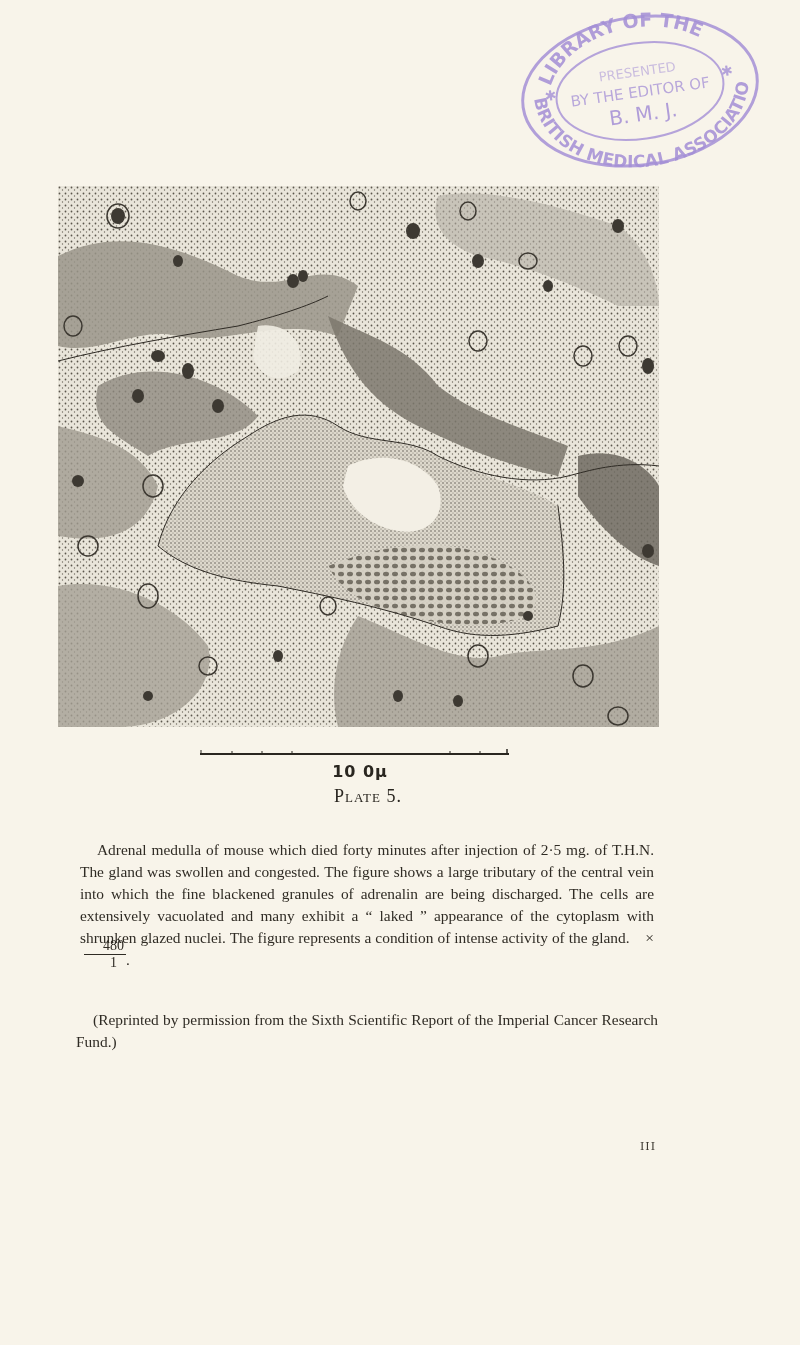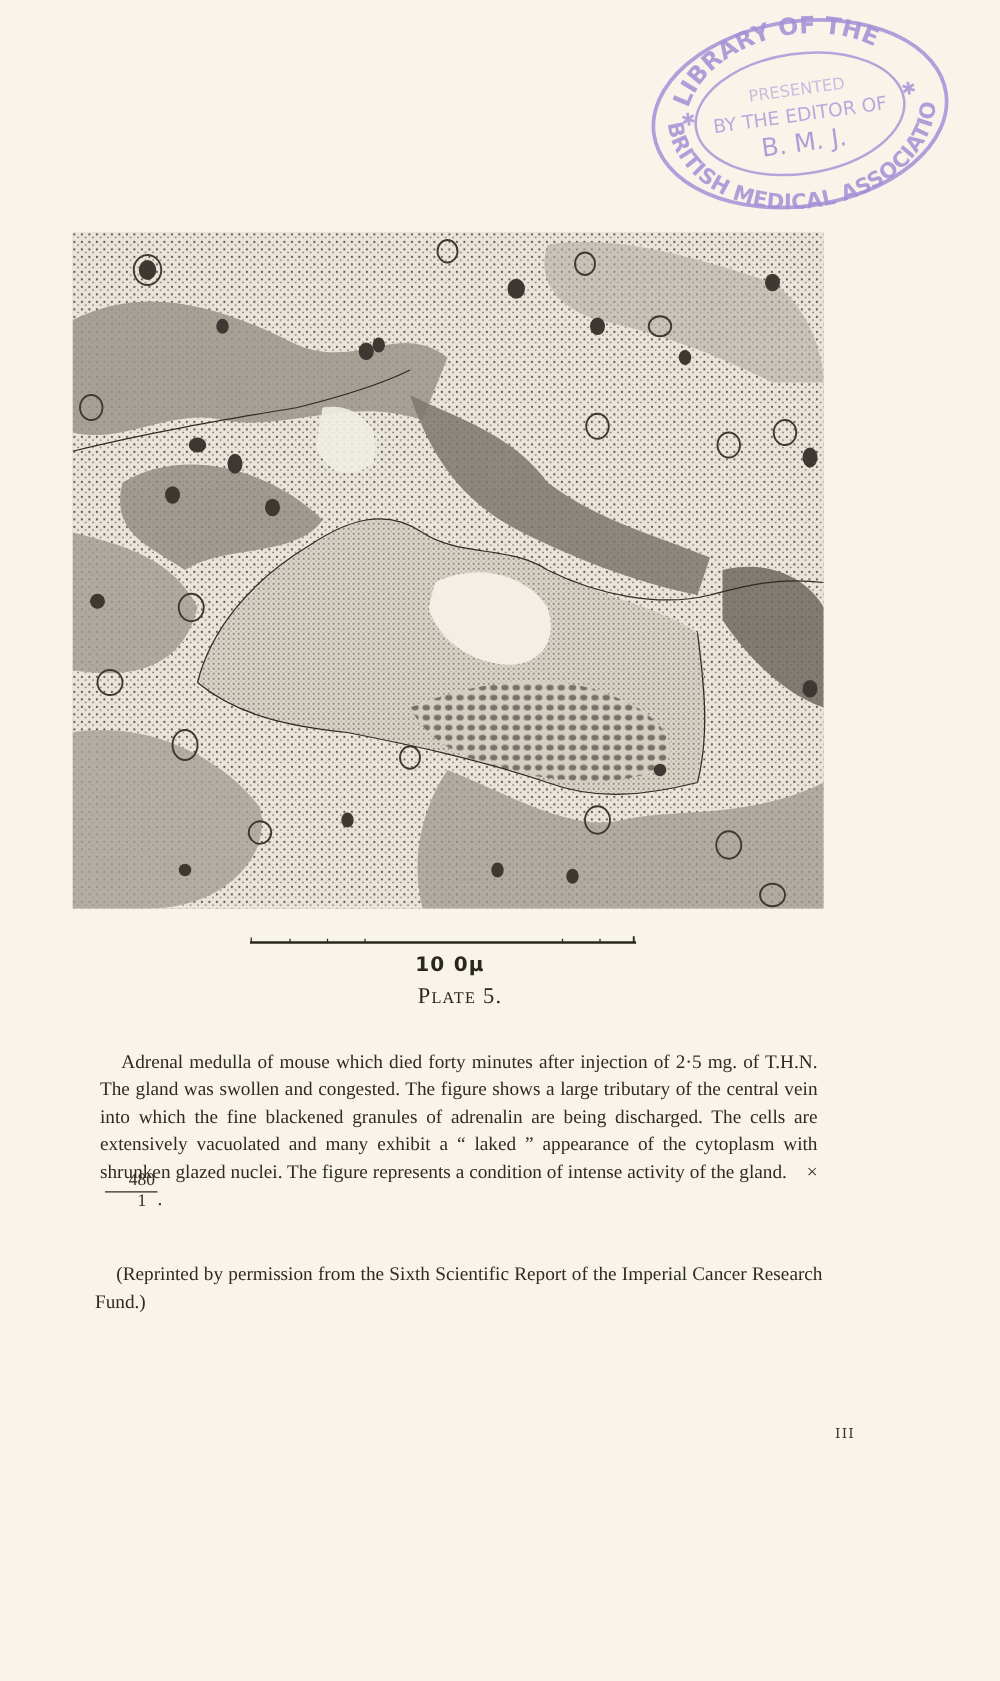--- a/index.html
+++ b/index.html
@@ -41,21 +41,21 @@
     font-size:14px; line-height:14px; margin:-10px 0 0 4px; position:relative; top:-2px;
   }
   .frac .num { display:block; border-bottom:1px solid #2f2b24; padding:0 2px 1px;text-align:right; }
   .frac .den { display:block; padding-top:1px; }
   .reprint {
     position:absolute; left:64px; top:997px; width:606px;
     font-size:15.4px; line-height:22.1px; text-align:justify; color:#2f2b24;
   }
   .reprint p { margin:12px; text-indent:17px; }
   .page-number {
-    position:absolute; left:668px; top:1140px; font-size:11px;
+    position:absolute; left:640px; top:1140px; font-size:11px;
     font-family:"DejaVu Serif",serif; color:#3a362e; letter-spacing:1px;
   }
 </style>
 </head>
 <body>
 
 <div class="stamp">
   <svg viewBox="0 0 246 166">
     <defs>
       <path id="arcTop" d="M 30 95 A 95 70 0 0 1 216 70"></path>

